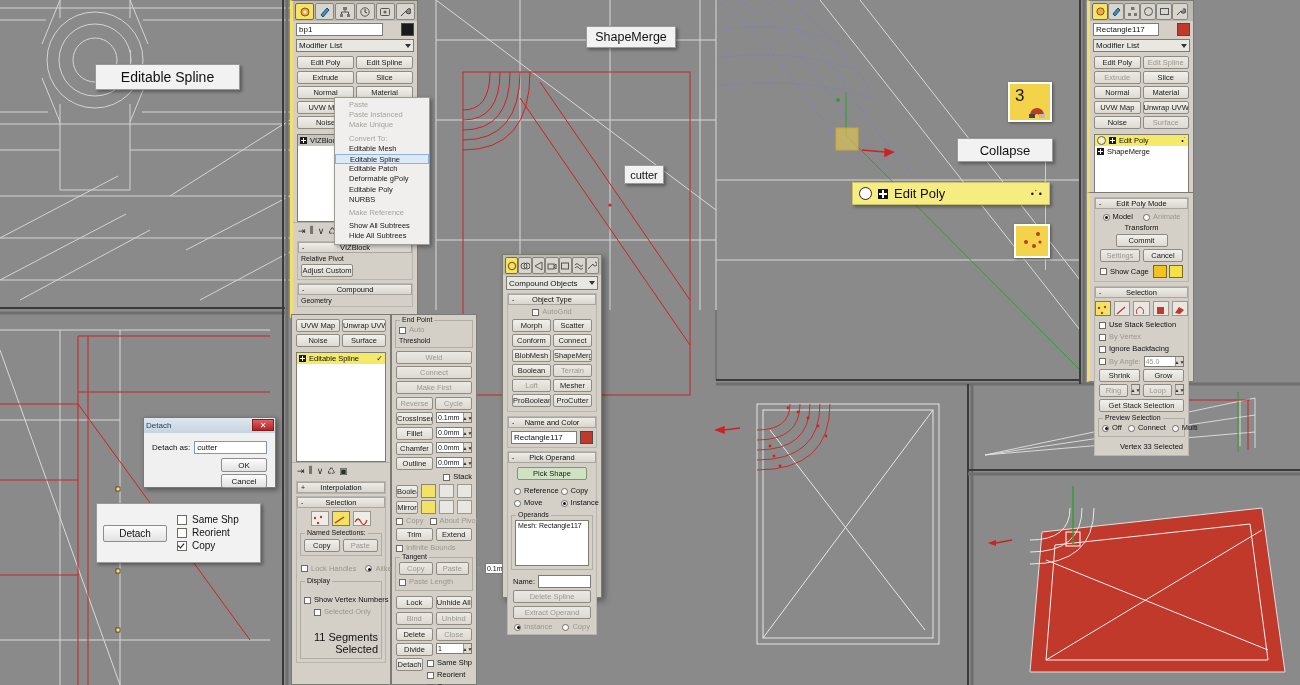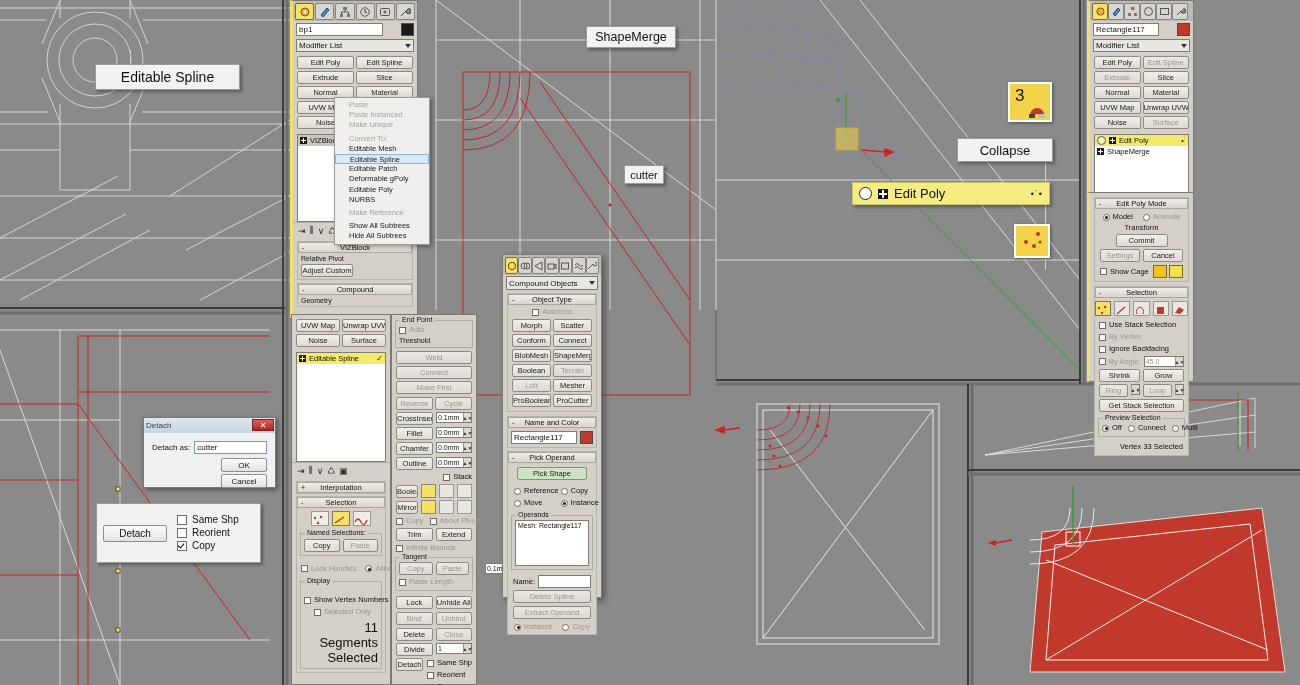--- a/index.html
+++ b/index.html
@@ -510,21 +510,21 @@
     <div class="grp">
       <span class="lg">Display</span>
       <div class="cbx" style="margin-top:10px;">
         <span class="box"></span>
         <span>Show Vertex Numbers</span>
       </div>
       <div class="cbx dis" style="margin:2px 0 0 10px;">
         <span class="box"></span>
         <span>Selected Only</span>
       </div>
-      <div style="font-size:13px;color:#111;text-align:right;margin-top:3px;">11 Segments Selected</div>
+      <div style="font-size:11px;color:#111;text-align:right;margin-top:14px;">11 Segments Selected</div>
     </div>
   </div>
 
 </div>
 
 <div class="panel" style="left:391px;top:314px;width:86px;height:371px;">
   <div class="grp" style="margin-top:5px;">
     <span class="lg">End Point</span>
     <div class="cbx dis" style="margin-top:1px;">
       <span class="box"></span>

